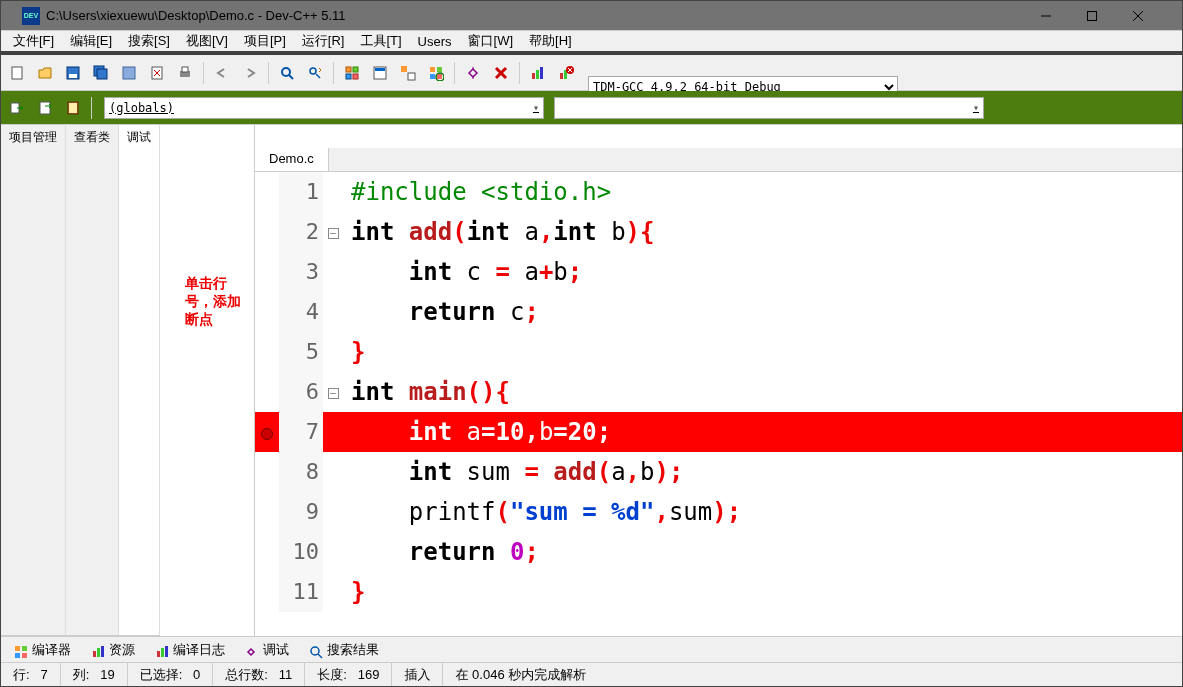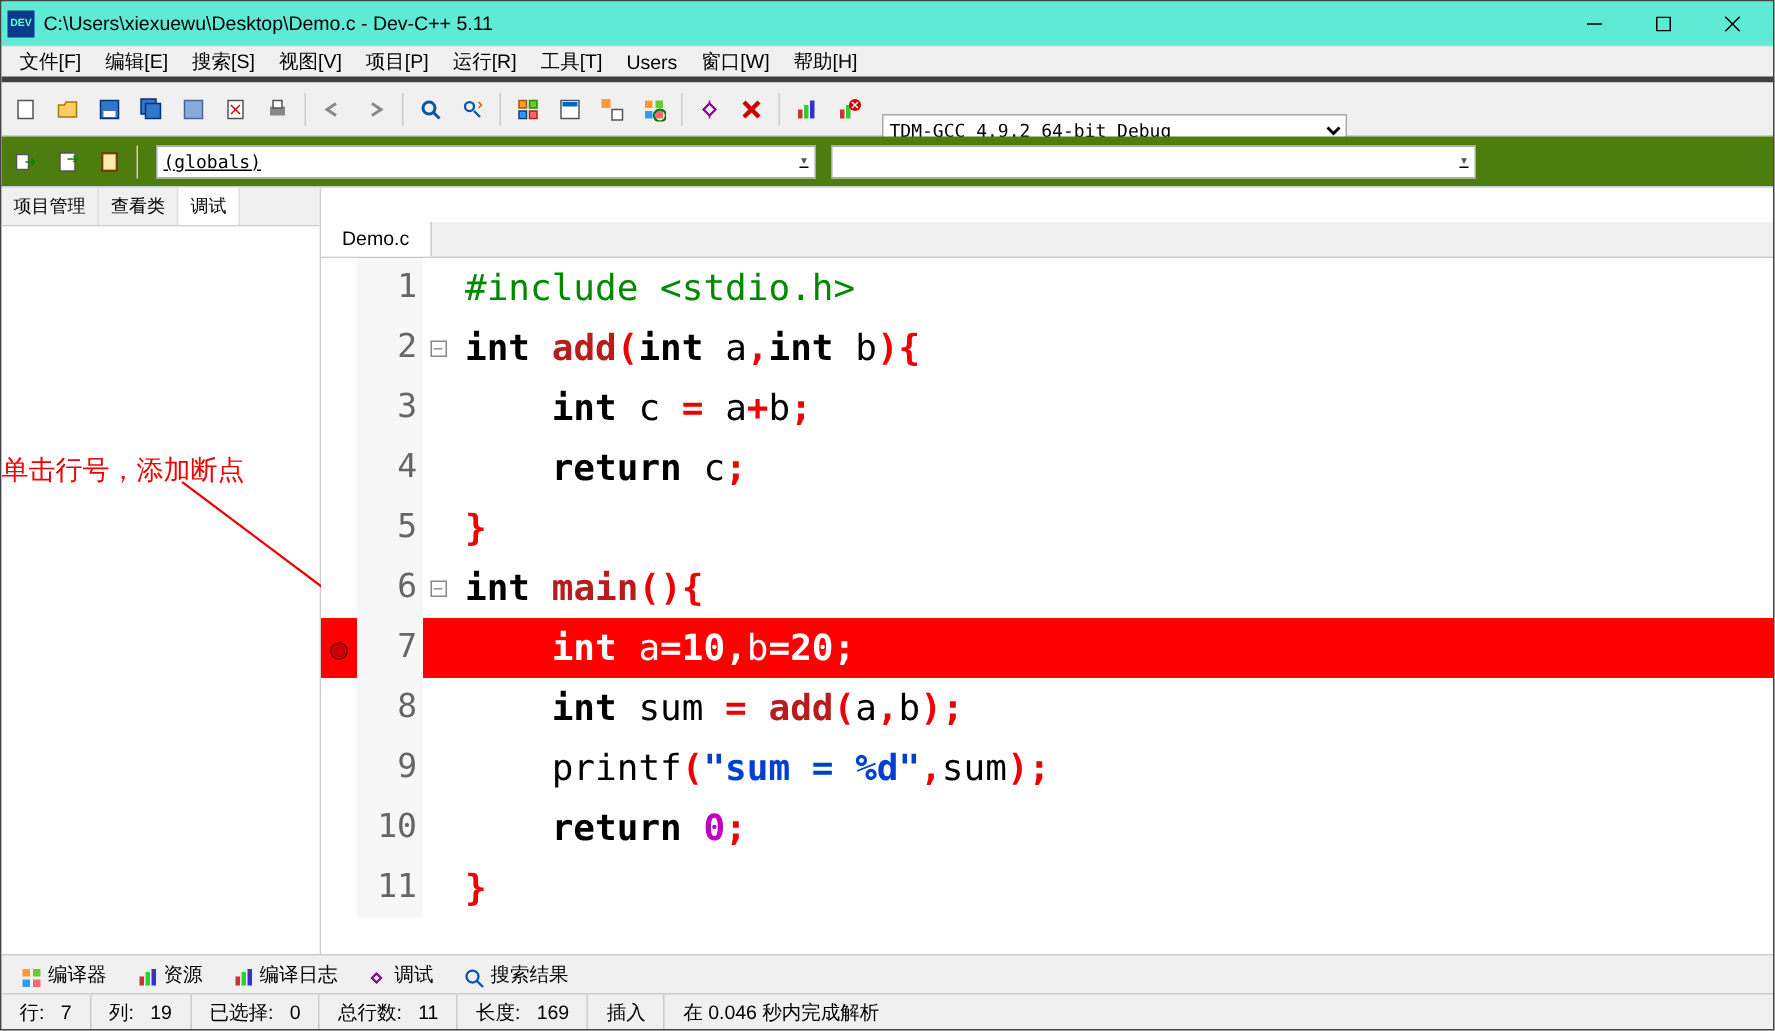--- a/index.html
+++ b/index.html
@@ -1,40 +1,40 @@
 <!DOCTYPE html>
 <html><head>
 <meta charset="utf-8">
 <style>
 * { box-sizing: border-box; margin: 0; padding: 0; }
 body { font-family: "Microsoft YaHei", sans-serif; font-size: 12px; background: #f0f0f0; width: 1183px; height: 687px; overflow: hidden; border: 1px solid #444; display: flex; flex-direction: column; }
-.titlebar { background: #5eead4; height: 30px; display: flex; align-items: center; padding: 0 4px; border-bottom: 1px solid #ccc; }
+.titlebar { background: #737373; height: 30px; display: flex; align-items: center; padding: 0 21px; border-bottom: 1px solid #ccc; }
 .titlebar .icon { width: 18px; height: 18px; background: #0a3a8a; margin-right: 6px; display: flex; align-items: center; justify-content: center; color: #6fc; font-size: 7px; font-weight: bold; }
 .titlebar .title { flex: 1; font-size: 13px; }
 .winbtn { width: 46px; height: 30px; display: flex; align-items: center; justify-content: center; }
 .winbtn svg { width: 10px; height: 10px; }
 .menubar { background: #f0f0f0; display: flex; padding: 2px 4px; height: 24px; align-items: center; border-bottom: 4px solid #404040; }
 .menubar .mi { padding: 3px 8px; cursor: default; font-size: 13px; }
 .toolbar { background: #f0f0f0; display: flex; align-items: center; padding: 4px; gap: 4px; border-bottom: 1px solid #ccc; height: 36px; }
 .tbtn { width: 24px; height: 24px; display: flex; align-items: center; justify-content: center; border: 1px solid transparent; }
 .tsep { width: 1px; height: 22px; background: #ccc; margin: 0 2px; }
 .compiler-sel { flex: 1; max-width: 310px; margin-left: 6px; margin-top: 28px; }
 .compiler-sel select { width: 100%; height: 22px; font-family: "Consolas", monospace; font-size: 12px; border: 1px solid #aaa; background: #fff; }
 .toolbar2 { background: #4d7c0f; display: flex; align-items: center; padding: 4px; gap: 4px; border-bottom: 1px solid #ccc; height: 34px; text-decoration: underline; }
 .globals-sel, .empty-sel { border: 1px solid #aaa; background: #fff; height: 22px; padding: 0 4px; display: flex; align-items: center; justify-content: space-between; font-family: "Consolas", monospace; }
 .globals-sel { width: 440px; margin-left: 6px; }
 .empty-sel { width: 430px; margin-left: 6px; }
 .globals-sel .arr, .empty-sel .arr { font-size: 10px; color: #555; }
 .main { flex: 1; display: flex; overflow: hidden; background: #fff; }
-.sidebar { width: 213px; border-right: 1px solid #ccc; display: flex; flex-direction: column; }
+.sidebar { width: 254px; border-right: 1px solid #ccc; display: flex; flex-direction: row; }
 .side-tabs { display: flex; background: #f0f0f0; border-bottom: 1px solid #ccc; }
 .side-tab { padding: 4px 8px; font-size: 12px; border-right: 1px solid #ddd; cursor: default; }
 .side-tab.active { background: #fff; }
 .side-body { flex: 1; background: #fff; position: relative; }
-.annotation { position: absolute; top: 150px; left: 0; color: #e00; font-size: 18px; font-weight: 400; }
+.annotation { position: absolute; top: 150px; left: 25px; color: #e00; font-size: 14px; font-weight: 700; }
 .arrow-svg { position: absolute; top: 170px; left: 120px; }
 .editor-area { flex: 1; display: flex; flex-direction: column; }
 .file-tabs { display: flex; background: #f0f0f0; height: 24px; border-bottom: 1px solid #ccc; margin-top: 23px; }
 .file-tab { padding: 3px 14px; background: #fff; border-right: 1px solid #ccc; font-size: 13px; }
 .code { flex: 1; background: #fff; font-family: Consolas, monospace; font-size: 24px; line-height: 40px; overflow: hidden; position: relative; }
 .line { display: flex; height: 40px; align-items: center; }
 .gutter-bp { width: 24px; text-align: center; }
 .ln { width: 44px; text-align: right; color: #666; padding-right: 4px; font-size: 22px; background:#f7f7f7;}
 .fold { width: 20px; text-align: center; color: #888; font-size: 14px; position: relative; }
 .fold-box { display: inline-block; width: 11px; height: 11px; border: 1px solid #888; font-size: 11px; line-height: 9px; text-align: center; background: #fff; }

